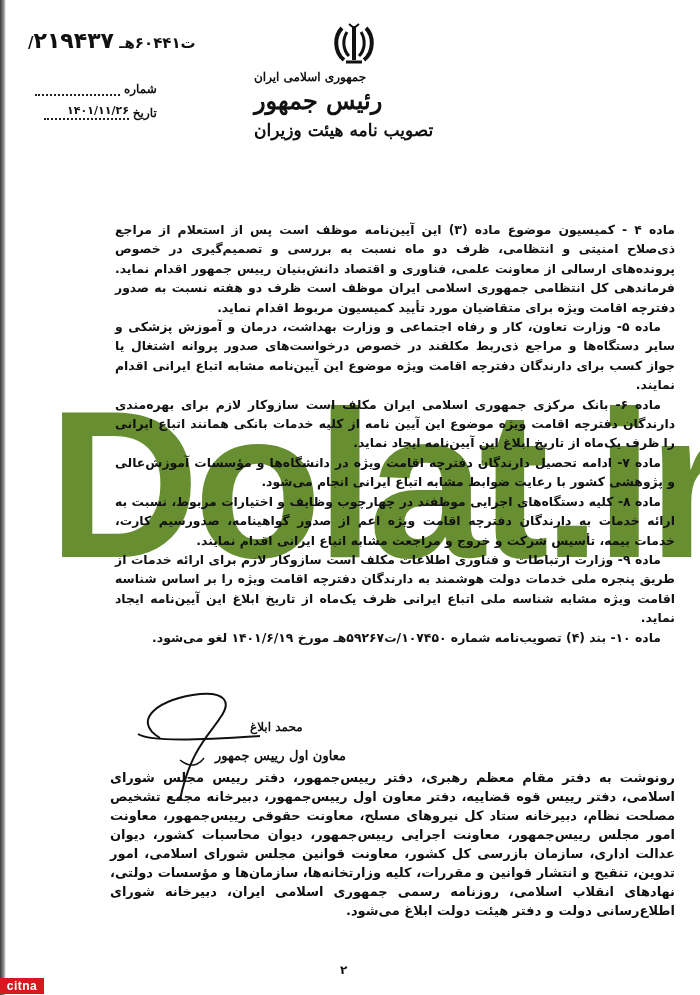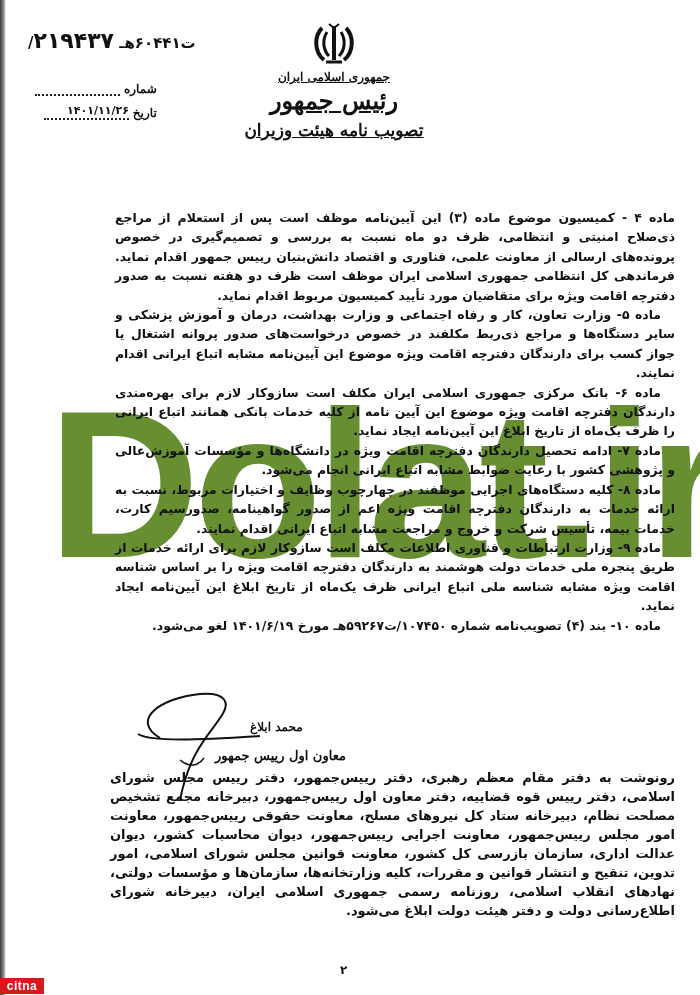--- a/index.html
+++ b/index.html
@@ -27,34 +27,34 @@
   }
   .ref-number .big { font-size:22px; letter-spacing:3px; }
   .meta-block { position:absolute; left:35px; top:78px; z-index:2; direction:rtl; }
   .meta-row { display:flex; align-items:flex-end; gap:4px; height:18px; margin-bottom:6px; }
   .meta-label { font-family:"DejaVu Serif", serif; font-weight:bold; font-size:12px; }
   .meta-value {
     min-width:85px; border-bottom:2px dotted #222; font-size:11px; font-weight:bold;
     text-align:right; direction:ltr; padding-bottom:1px;
   }
   .header-center {
-    position:absolute; left:234px; top:20px; width:200px; text-align:center; z-index:2;text-decoration:underline;
+    position:absolute; left:254px; top:20px; width:200px; text-align:left; z-index:2;
   }
   .emblem { width:44px; height:46px; margin:0 auto 4px; }
   .country { font-family:"DejaVu Serif", serif; font-weight:bold; font-size:12px; margin-top:2px; }
   .president { font-family:"DejaVu Serif", serif; font-weight:bold; font-size:24px; line-height:34px; }
   .subtitle { font-family:"DejaVu Serif", serif; font-weight:bold; font-size:17px; margin-top:2px; }
   .body-text {
     position:absolute; left:115px; top:208px; width:560px; z-index:2;
     direction:rtl; text-align:justify;
     font-family:"DejaVu Sans", sans-serif; font-weight:bold;
     font-size:12.4px; line-height:19.4px;
   }
   .article { margin:0; text-indent:14px; }
-  .article.first { text-indent:0; }
+  .article.first { text-indent:0;margin-top:12px; }
   .signature-area { position:absolute; left:120px; top:690px; width:260px; height:110px; z-index:2; }
   .signature-svg { position:absolute; left:0; top:0; }
   .signer-name {
     position:absolute; left:130px; top:30px; direction:rtl;
     font-family:"DejaVu Serif", serif; font-weight:bold; font-size:12px;
   }
   .signer-title {
     position:absolute; left:95px; top:58px; direction:rtl; white-space:nowrap;
     font-family:"DejaVu Serif", serif; font-weight:bold; font-size:13px;
   }

